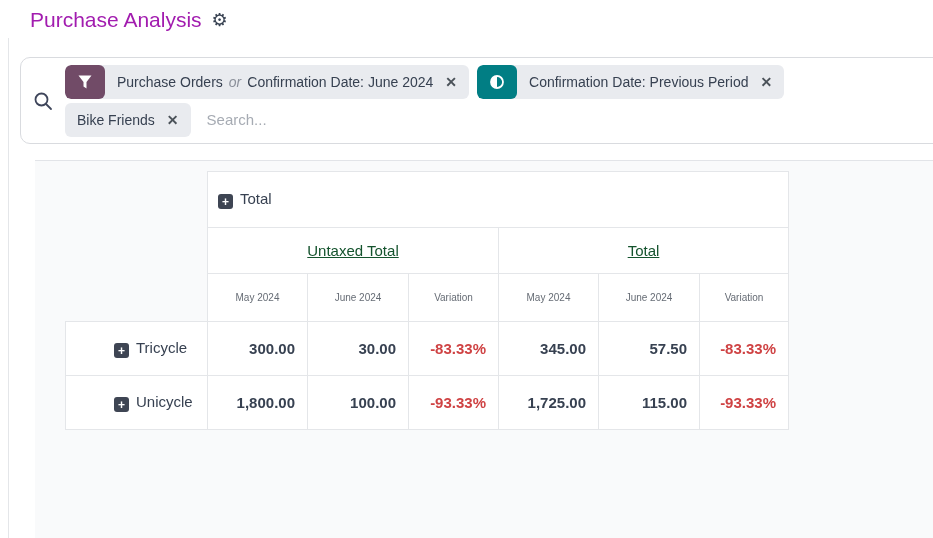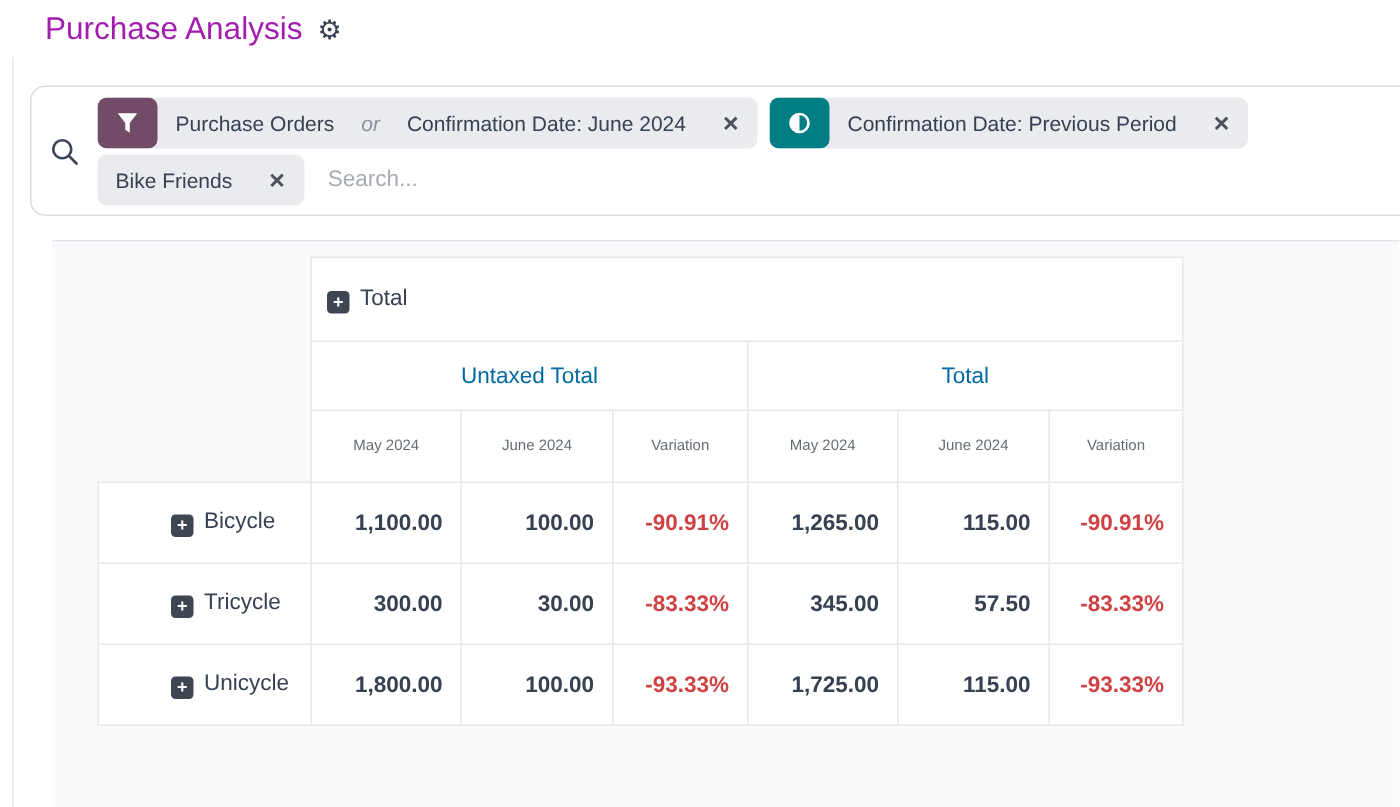--- a/index.html
+++ b/index.html
@@ -24,38 +24,38 @@
   .facet-row { display:flex; align-items:center; gap:8px; }
 
   .facet { display:inline-flex; align-items:stretch; background:#e9ebef; border-radius:6px;
            height:34px; font-size:14px; color:#374151; overflow:hidden; flex:0 0 auto; }
   .facet-icon { width:40px; display:flex; align-items:center; justify-content:center;
                 border-radius:6px; }
   .facet-icon.brand { background:#714B67; }
   .facet-icon.compare { background:#017E84; }
   .facet-field { background:#714B67; color:#fff; font-weight:700; display:flex; align-items:center;
                  padding:0 13px; border-radius:6px; }
-  .facet-body { display:flex; align-items:center; padding:0 12px; gap:16px; white-space:nowrap; }
+  .facet-body { display:flex; align-items:center; padding:0 12px; gap:4px; white-space:nowrap; }
   .facet-or { font-style:italic; color:#8c919b; padding:0 2px; }
   .facet-close { color:#4b5259; font-weight:700; font-size:14px; margin-left:8px; cursor:pointer; }
 
   .search-input { border:none; outline:none; flex:1; font-size:15px; min-width:120px;
                   font-family:"Liberation Sans", sans-serif; color:#374151; background:transparent; margin-left:8px; }
   .search-input::placeholder { color:#a6abb3; }
 
   
   .content { position:absolute; left:0; right:0; top:160px; bottom:0;
              background:#f9fafb; border-top:1px solid #e2e4e8;margin-left:35px; }
 
   
   table.pivot { position:absolute; left:30px; top:10px; border-collapse:collapse; background:transparent; }
   .pivot th, .pivot td { border:1px solid #e4e6e9; background:#fff; font-weight:400; }
   .pivot td.blank, .pivot tr.hrow td.blank { border:none; background:transparent; }
   .pivot tr.h1 th { height:56px; text-align:left; padding-left:10px; font-size:15px; color:#374151; cursor:pointer; }
-  .pivot tr.h2 th { height:46px; text-align:center; font-size:15px; color:#0369a1; cursor:pointer; }
+  .pivot tr.h2 th { height:46px; text-align:center; font-size:15px; color:#14532d; cursor:pointer;text-decoration:underline; }
   .pivot tr.h3 th { height:48px; text-align:center; font-size:10px; color:#666c75; cursor:pointer; }
   .pivot tbody tr { height:54px; }
   .pivot tbody th { text-align:left; font-size:15px; color:#374151; padding-left:8px; cursor:pointer; }
   .pivot tbody th.indent { padding-left:48px; }
   .pivot td.num { text-align:right; padding-right:12px; font-size:15px; font-weight:700; color:#374151; }
   .pivot td.num.neg { color:#CF4243; }
 
   .sq { display:inline-flex; width:15px; height:15px; border-radius:3px; align-items:center;
         justify-content:center; font-size:12px; font-weight:700; line-height:1; margin-right:7px;
         vertical-align:-2px; cursor:pointer; }
@@ -148,31 +148,20 @@
         <th>June 2024</th>
         <th>Variation</th>
         <th>May 2024</th>
         <th>June 2024</th>
         <th>Variation</th>
       </tr>
     </thead>
     <tbody>
       <tr>
         <th class="indent">
-          <span class="sq filled">+</span><span>Bicycle</span>
-        </th>
-        <td class="num">1,100.00</td>
-        <td class="num">100.00</td>
-        <td class="num neg">-90.91%</td>
-        <td class="num">1,265.00</td>
-        <td class="num">115.00</td>
-        <td class="num neg">-90.91%</td>
-      </tr>
-      <tr>
-        <th class="indent">
           <span class="sq filled">+</span><span>Tricycle</span>
         </th>
         <td class="num">300.00</td>
         <td class="num">30.00</td>
         <td class="num neg">-83.33%</td>
         <td class="num">345.00</td>
         <td class="num">57.50</td>
         <td class="num neg">-83.33%</td>
       </tr>
       <tr>

